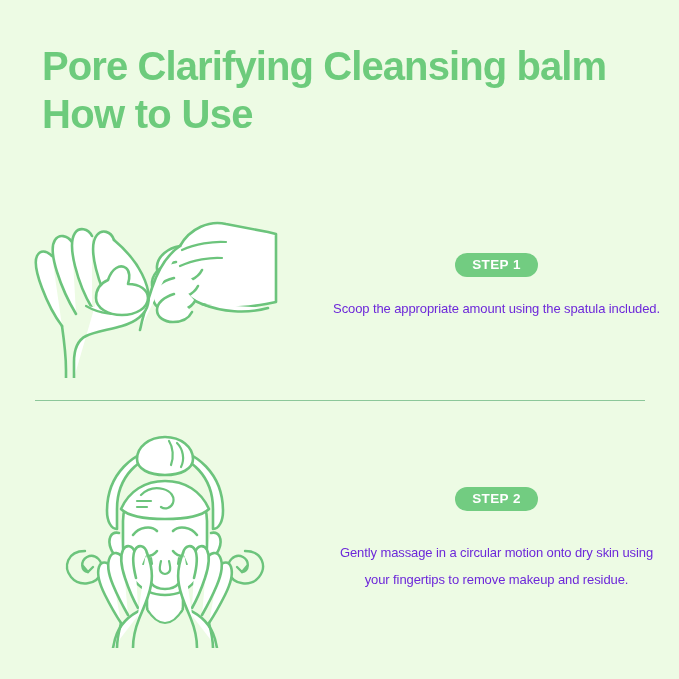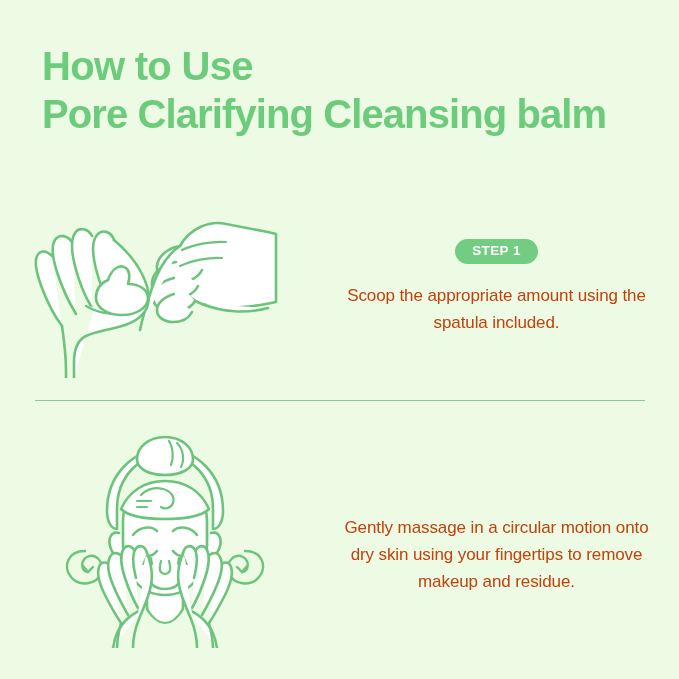--- a/index.html
+++ b/index.html
@@ -78,22 +78,22 @@
     padding: 5px 17px 6px 17px;
     border-radius: 14px;
     line-height: 1;
     display: inline-block;
     white-space: nowrap;
     text-align: center;
   }
 
   .step-desc {
     margin-top: 18px;
-    color: #c2410c;
-    font-size: 17px;
+    color: #6d28d9;
+    font-size: 13px;
     line-height: 27px;
     text-align: center;
     letter-spacing: -0.1px;
     max-width: 330px;
   }
   #step-desc-2 { margin-top: 28px; }
 
   
   .divider {
     position: absolute;
@@ -105,22 +105,22 @@
   }
 
   svg { display: block; }
 </style>
 </head>
 <body>
 
 <div class="page">
 
   <div class="header">
+    <div class="title-line two">Pore Clarifying Cleansing balm</div>
     <div class="title-line one">How to Use</div>
-    <div class="title-line two">Pore Clarifying Cleansing balm</div>
   </div>
 
   <div class="step-row" id="step-row-1">
 
     <div class="art-col">
       <svg width="270" height="180" viewBox="0 0 270 180">
         <g fill="#FFFFFF" stroke="#6CC47C" stroke-width="2.6" stroke-linecap="round" stroke-linejoin="round">
 
           <path d="M150 48
                    C 160 30, 180 22, 196 26
@@ -351,17 +351,18 @@
           <path d="M128 120
                    C 124 130, 122 142, 124 152
                    C 126 164, 132 176, 136 186
                    C 140 196, 142 206, 142 215"></path>
           <path d="M154 190 C 156 198, 158 208, 158 215"></path>
         </g>
       </svg>
     </div>
 
     <div class="text-col">
+      <div class="step-badge">STEP 2</div>
       <div class="step-desc" id="step-desc-2">Gently massage in a circular motion onto dry skin using your fingertips to remove makeup and residue.</div>
     </div>
   </div>
 
 </div>
 
 </body></html>

